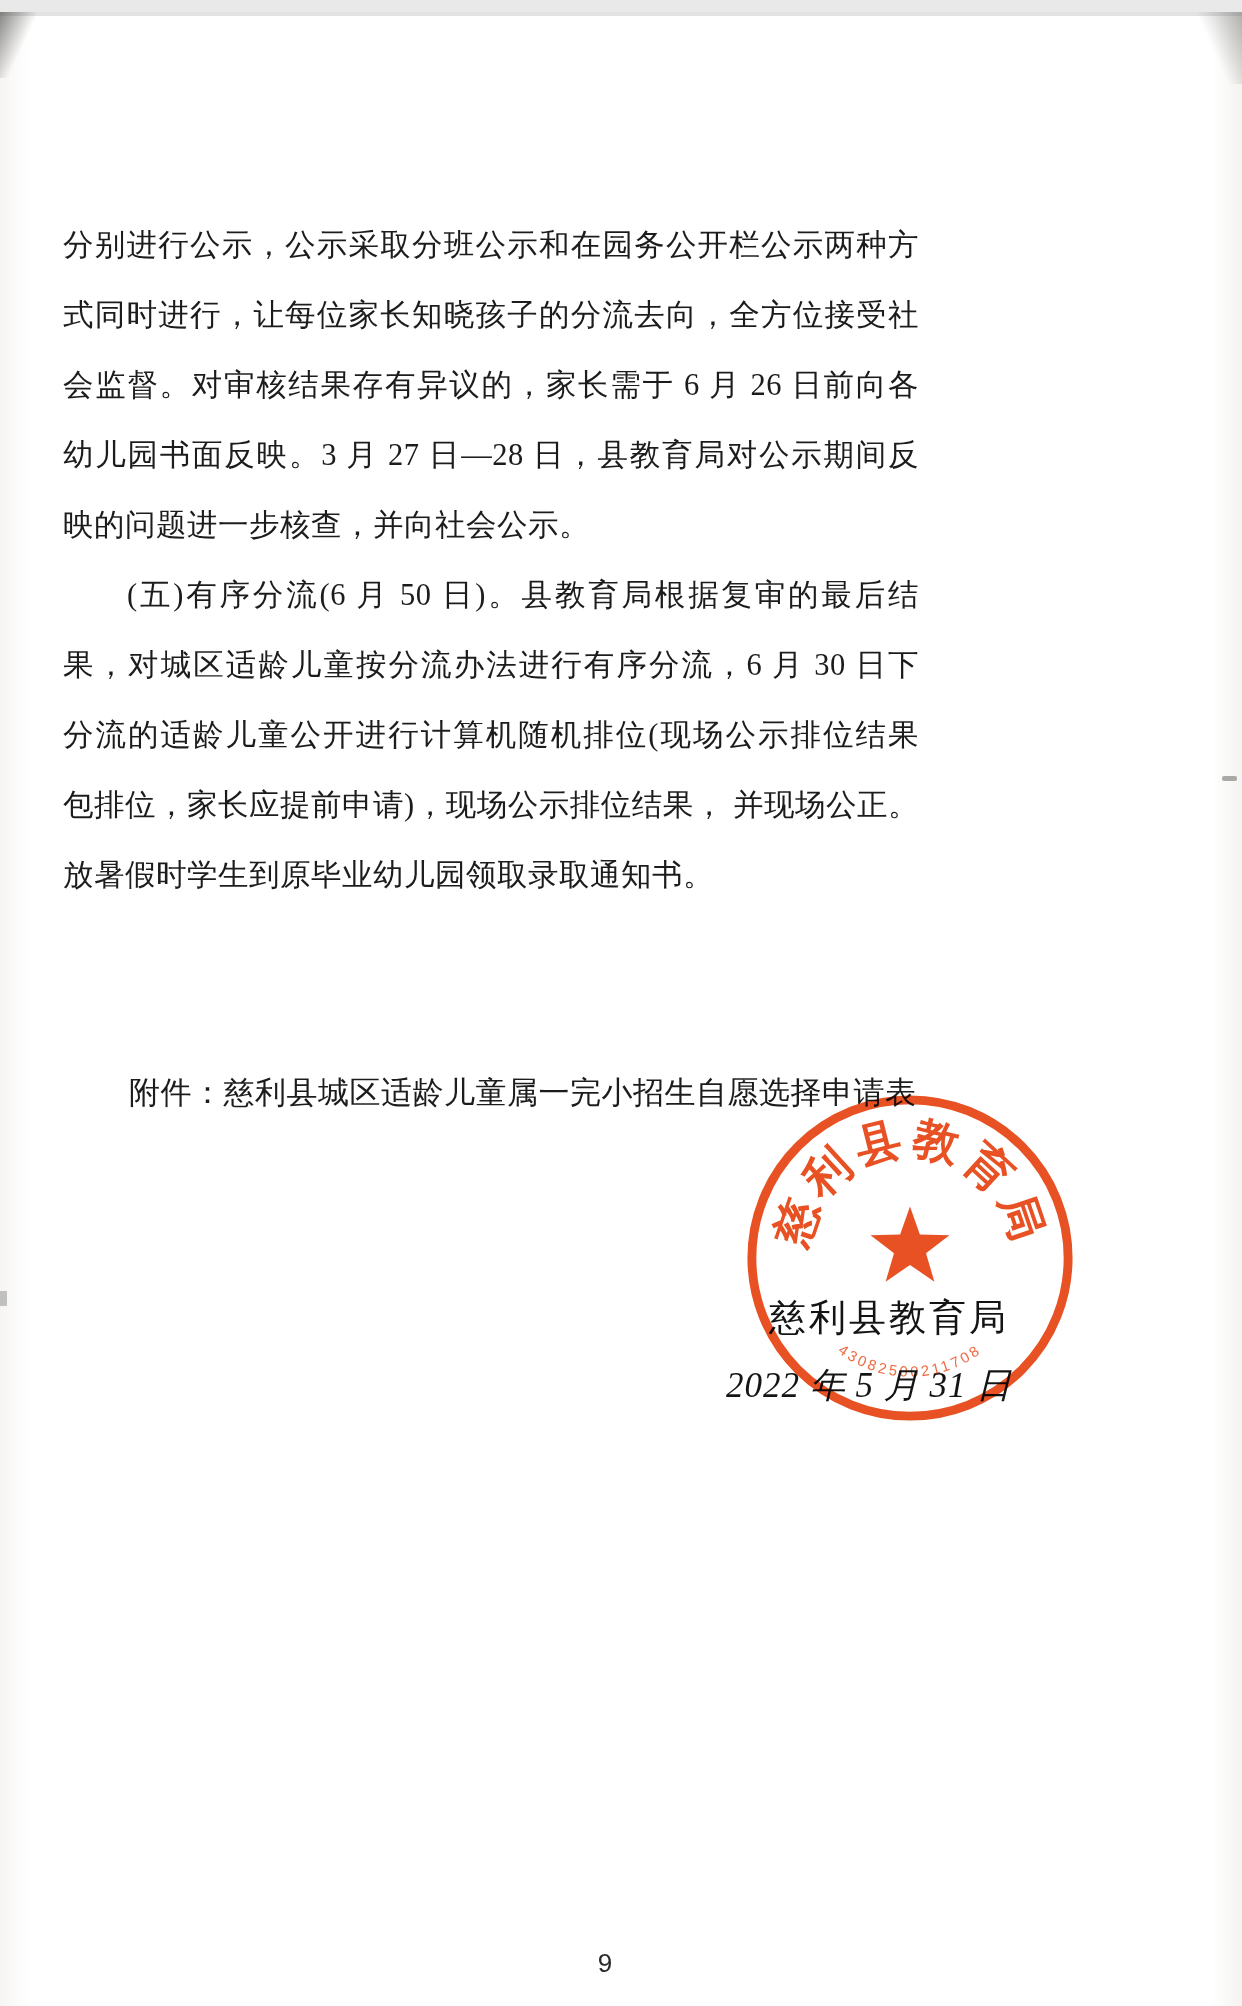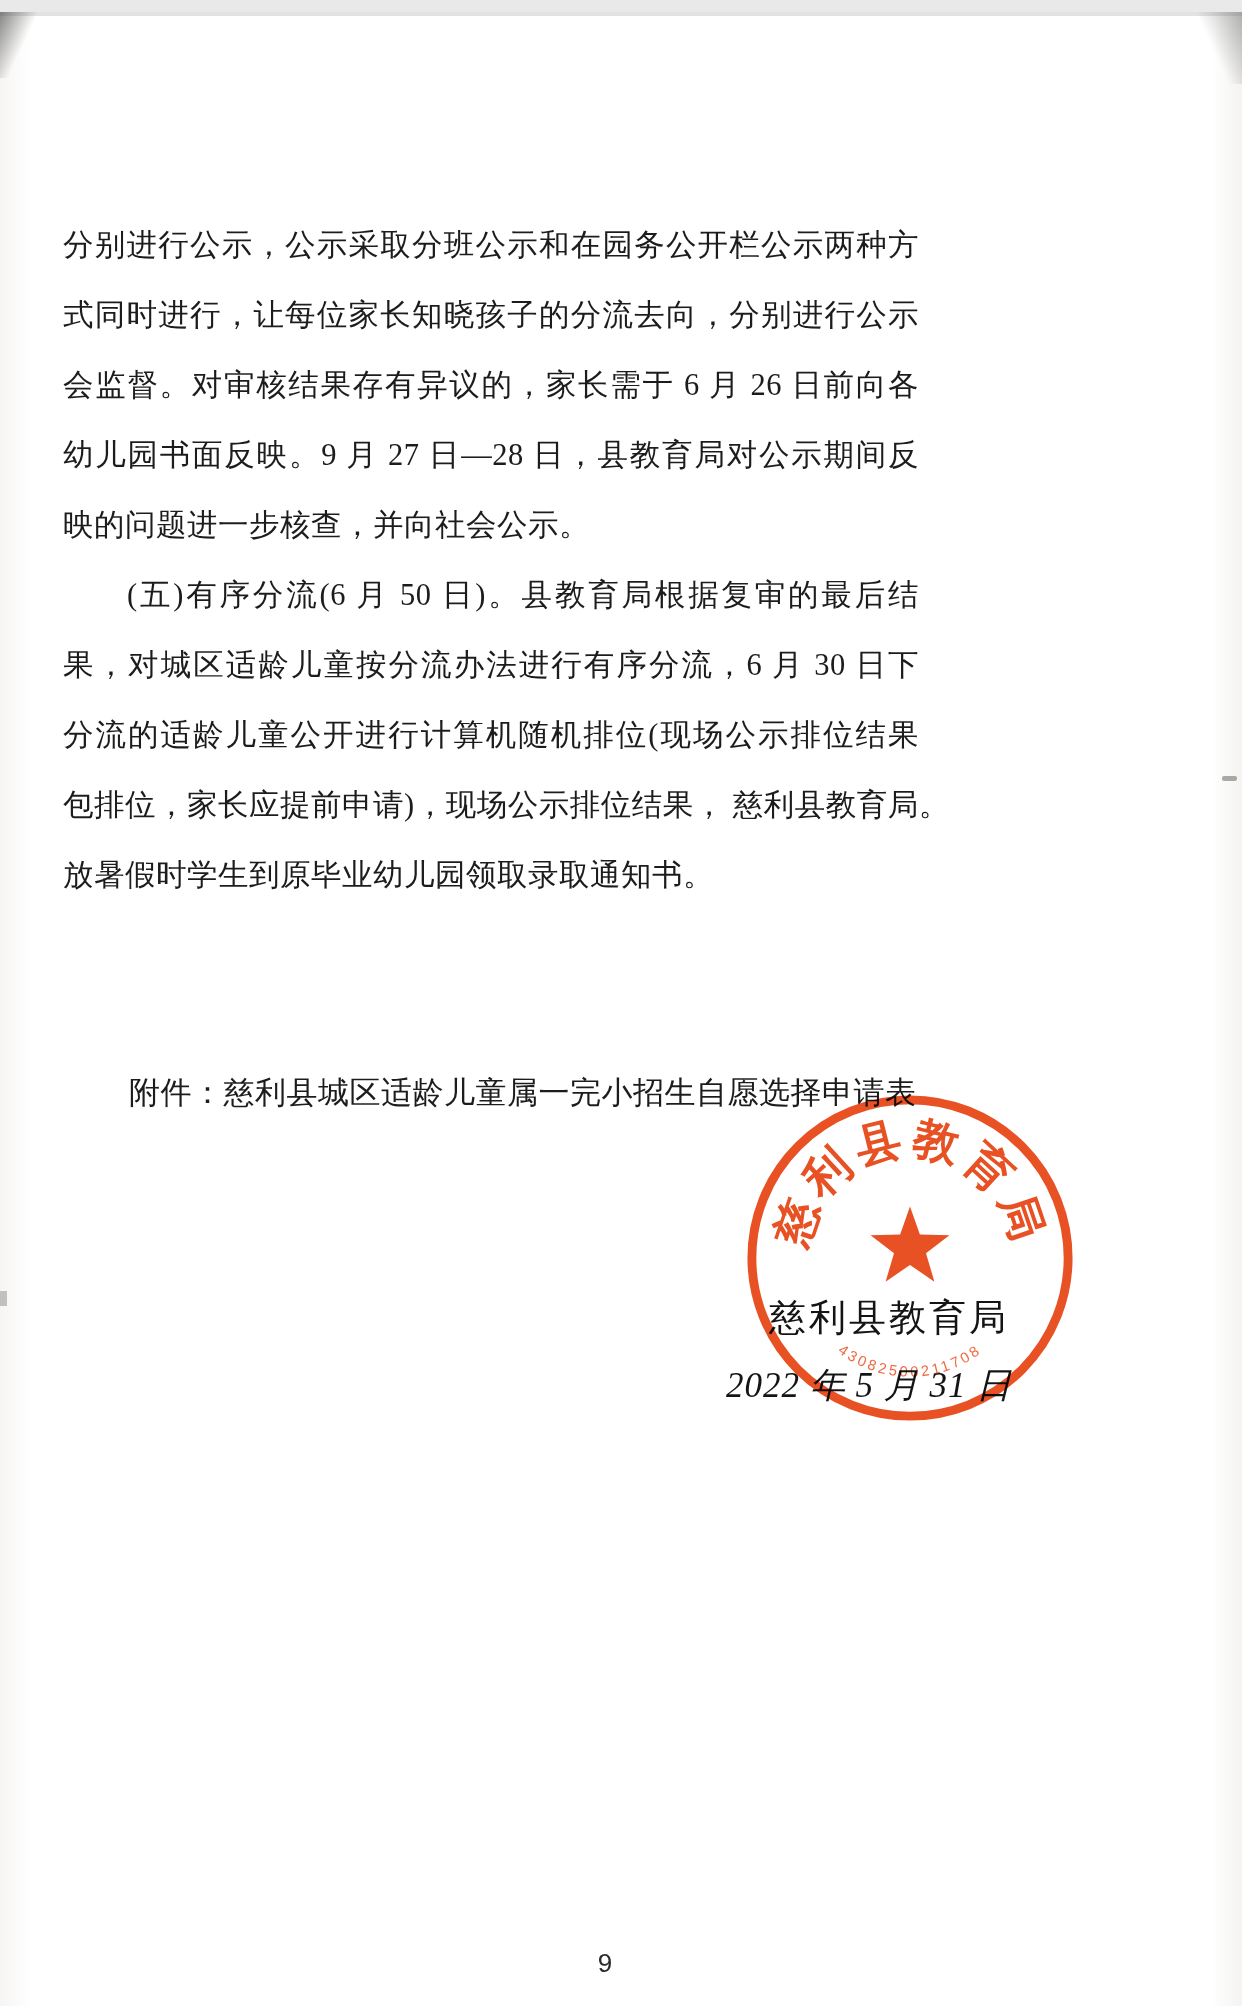--- a/index.html
+++ b/index.html
@@ -69,28 +69,28 @@
 <div class="page">
 
   <div class="art art-top"></div>
   <div class="art art-tl"></div>
   <div class="art art-tr"></div>
   <div class="art art-dash"></div>
   <div class="art art-left"></div>
 
   <div class="body-text">
     <div class="line">分别进行公示，公示采取分班公示和在园务公开栏公示两种方</div>
-    <div class="line">式同时进行，让每位家长知晓孩子的分流去向，分别进行公示</div>
+    <div class="line">式同时进行，让每位家长知晓孩子的分流去向，全方位接受社</div>
     <div class="line">会监督。对审核结果存有异议的，家长需于 6 月 26 日前向各</div>
-    <div class="line">幼儿园书面反映。9 月 27 日—28 日，县教育局对公示期间反</div>
+    <div class="line">幼儿园书面反映。3 月 27 日—28 日，县教育局对公示期间反</div>
     <div class="line final">映的问题进一步核查，并向社会公示。</div>
     <div class="line indent">(五)有序分流(6 月 50 日)。县教育局根据复审的最后结</div>
     <div class="line">果，对城区适龄儿童按分流办法进行有序分流，6 月 30 日下</div>
     <div class="line">分流的适龄儿童公开进行计算机随机排位(现场公示排位结果</div>
-    <div class="line">包排位，家长应提前申请)，现场公示排位结果， 慈利县教育局。</div>
+    <div class="line">包排位，家长应提前申请)，现场公示排位结果， 并现场公正。</div>
     <div class="line final">放暑假时学生到原毕业幼儿园领取录取通知书。</div>
   </div>
 
   <div class="attachment">
     <span class="att-label">附件：</span><span>慈利县城区适龄儿童属一完小招生自愿选择申请表</span>
   </div>
 
   <div class="signature">慈利县教育局</div>
   <div class="date-line">2022 年 5 月 31 日</div>
 

